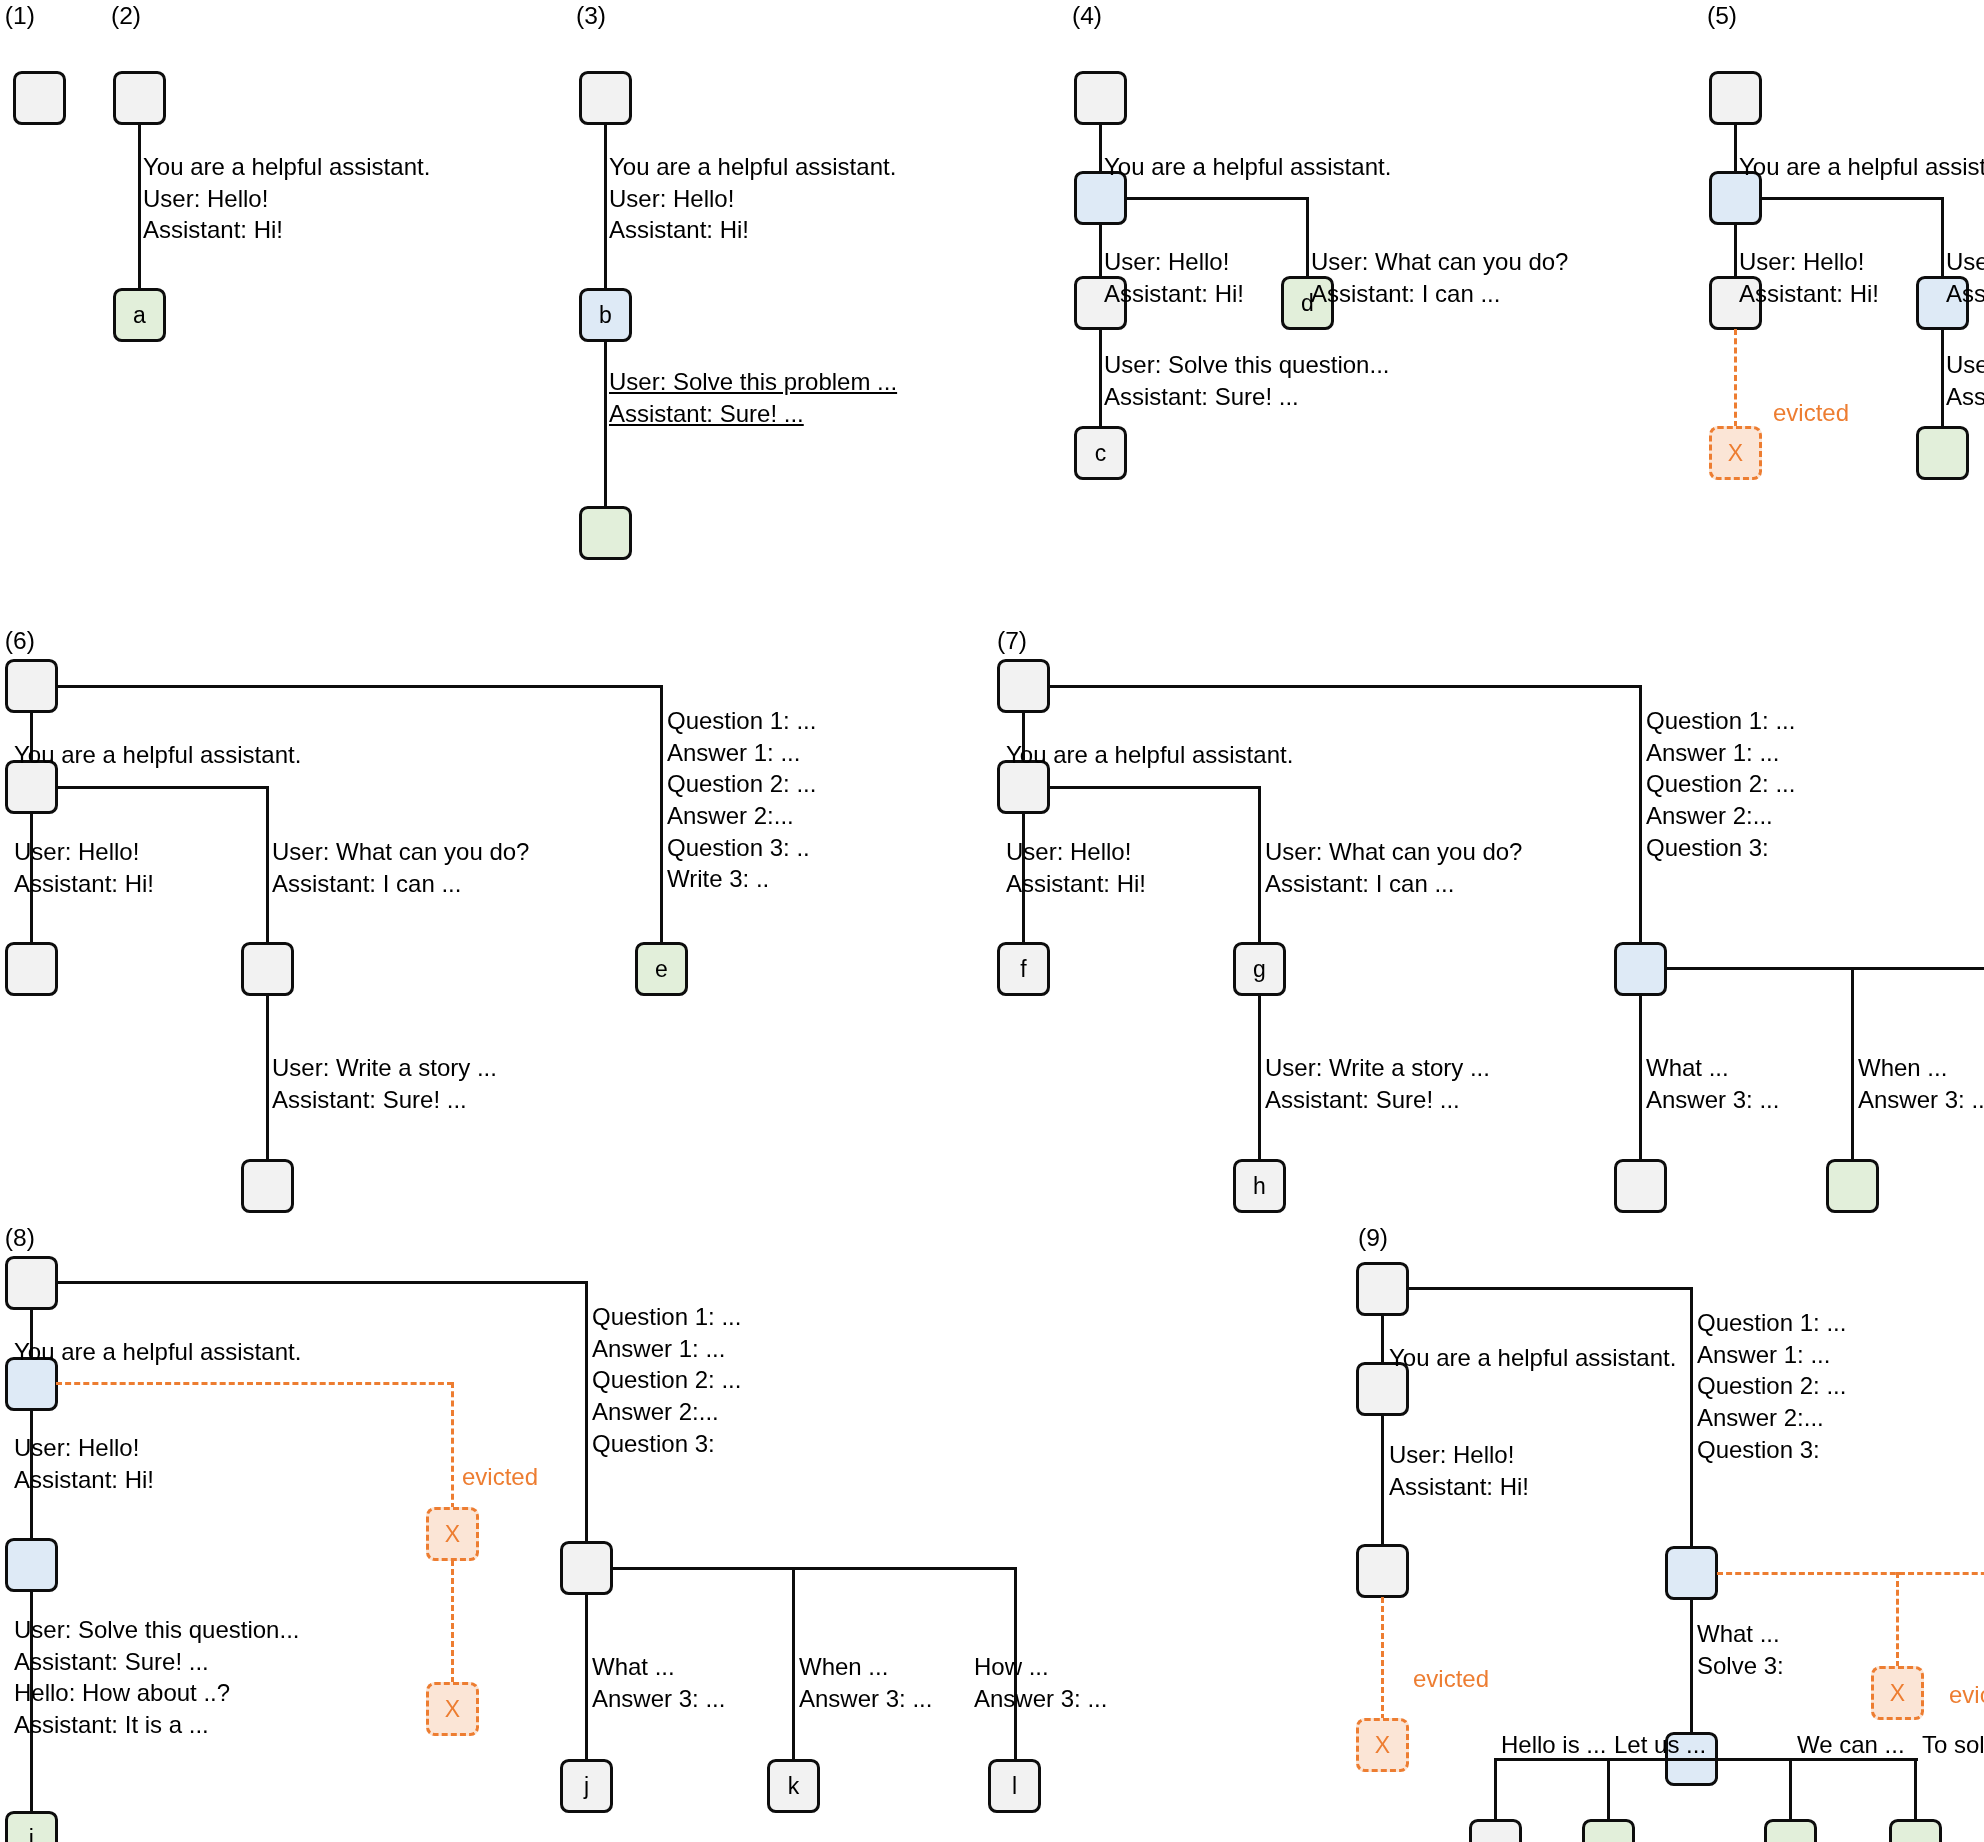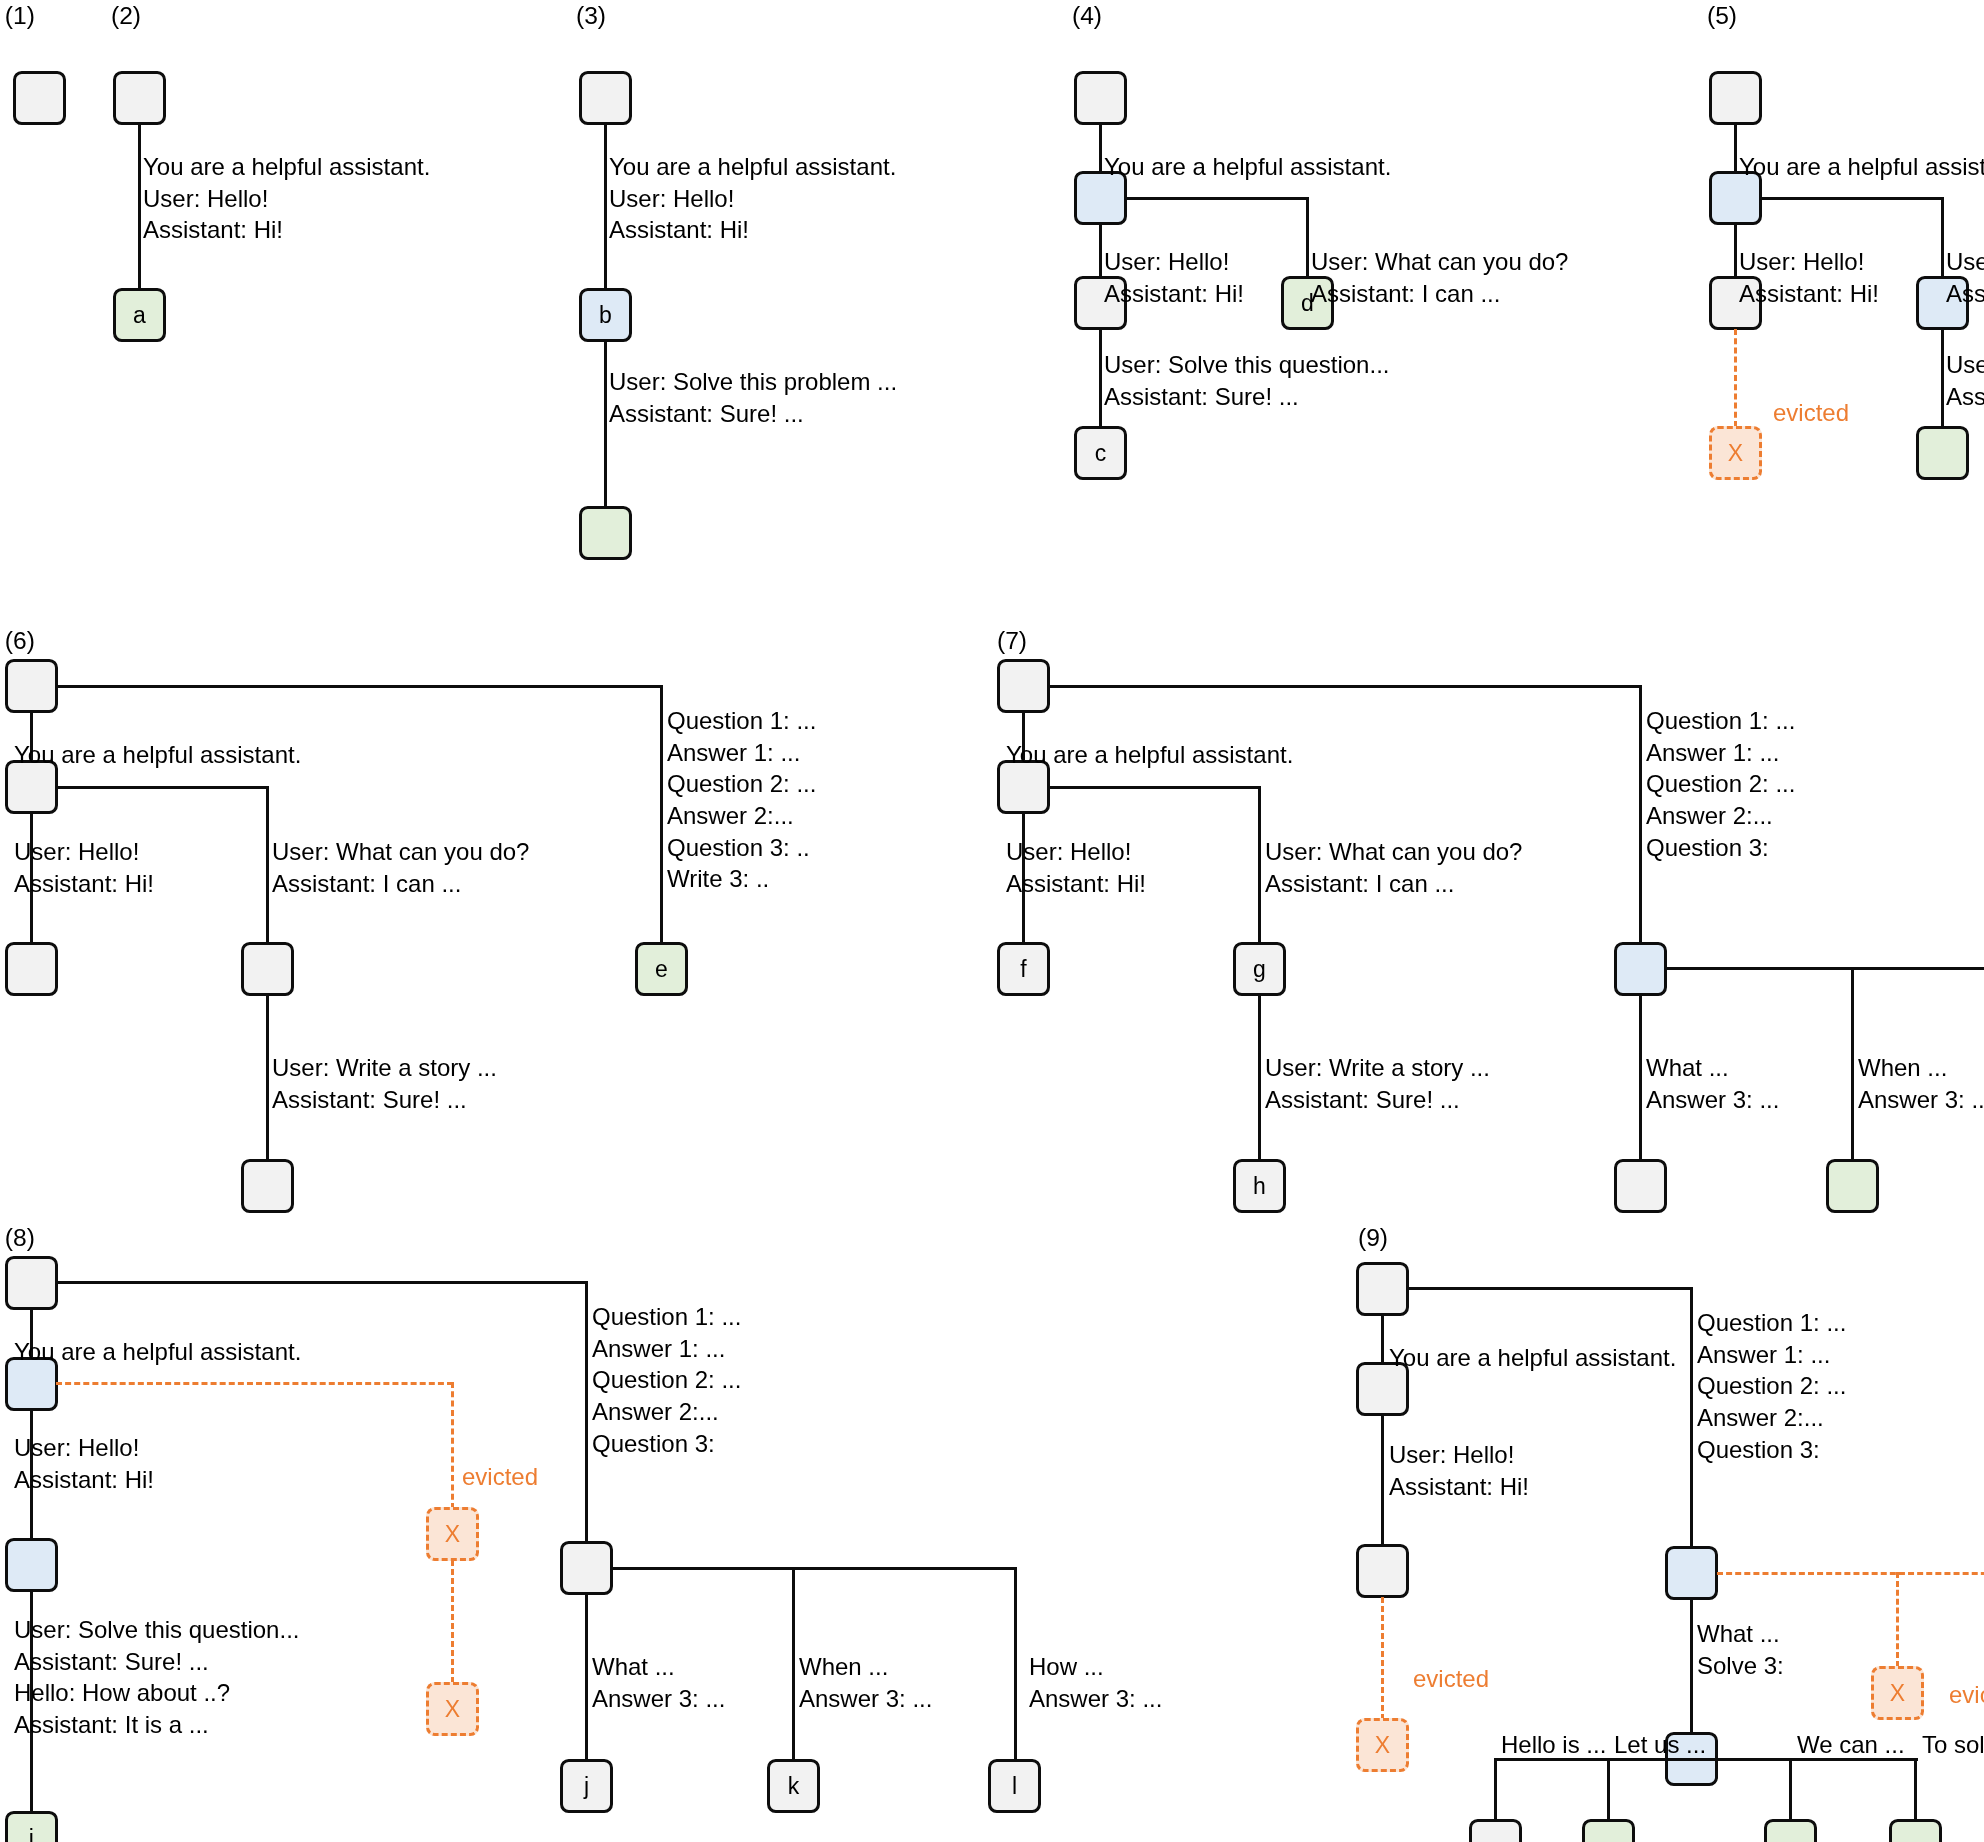--- a/index.html
+++ b/index.html
@@ -39,21 +39,21 @@
 
   <div class="plabel" style="left:576px;top:4px;">(3)</div>
   <div class="node" style="left:579px;top:71px;width:53px;height:54px;"></div>
   <div class="edge v" style="left:604px;top:123px;height:167px;"></div>
   <div class="node blue" style="left:579px;top:288px;width:53px;height:54px;">b</div>
   <div class="edge v" style="left:604px;top:341px;height:167px;"></div>
   <div class="node green" style="left:579px;top:506px;width:53px;height:54px;"></div>
   <div class="txt" style="left:609px;top:151px;"><span>You are a helpful assistant.</span>
 <span>User: Hello!</span>
 <span>Assistant: Hi!</span></div>
-  <div class="txt" style="left:609px;top:366px;"><span>User: Solve this problem ...</span>
+  <div class="txt" style="left:609px;top:366px;text-decoration:underline;"><span>User: Solve this problem ...</span>
 <span>Assistant: Sure! ...</span></div>
 
   <div class="plabel" style="left:1072px;top:4px;">(4)</div>
   <div class="node" style="left:1074px;top:71px;width:53px;height:54px;"></div>
   <div class="edge v" style="left:1099px;top:123px;height:50px;"></div>
   <div class="node blue" style="left:1074px;top:171px;width:53px;height:54px;"></div>
   <div class="edge v" style="left:1099px;top:224px;height:54px;"></div>
   <div class="node" style="left:1074px;top:276px;width:53px;height:54px;"></div>
   <div class="edge v" style="left:1099px;top:329px;height:98px;"></div>
   <div class="node" style="left:1074px;top:426px;width:53px;height:54px;">c</div>
@@ -188,21 +188,21 @@
 <span>Assistant: It is a ...</span></div>
   <div class="txt" style="left:592px;top:1301px;"><span>Question 1: ...</span>
 <span>Answer 1: ...</span>
 <span>Question 2: ...</span>
 <span>Answer 2:...</span>
 <span>Question 3:</span></div>
   <div class="txt" style="left:592px;top:1651px;"><span>What ...</span>
 <span>Answer 3: ...</span></div>
   <div class="txt" style="left:799px;top:1651px;"><span>When ...</span>
 <span>Answer 3: ...</span></div>
-  <div class="txt" style="left:1029px;top:1651px;"><span>How ...</span>
+  <div class="txt" style="left:974px;top:1651px;"><span>How ...</span>
 <span>Answer 3: ...</span></div>
 
   <div class="plabel" style="left:1358px;top:1226px;">(9)</div>
   <div class="node" style="left:1356px;top:1262px;width:53px;height:54px;"></div>
   <div class="edge v" style="left:1381px;top:1314px;height:50px;"></div>
   <div class="node" style="left:1356px;top:1362px;width:53px;height:54px;"></div>
   <div class="edge v" style="left:1381px;top:1415px;height:131px;"></div>
   <div class="node" style="left:1356px;top:1544px;width:53px;height:54px;"></div>
   <div class="dedge v" style="left:1381px;top:1597px;height:123px;"></div>
   <div class="node evicted" style="left:1356px;top:1718px;width:53px;height:54px;">X</div>

